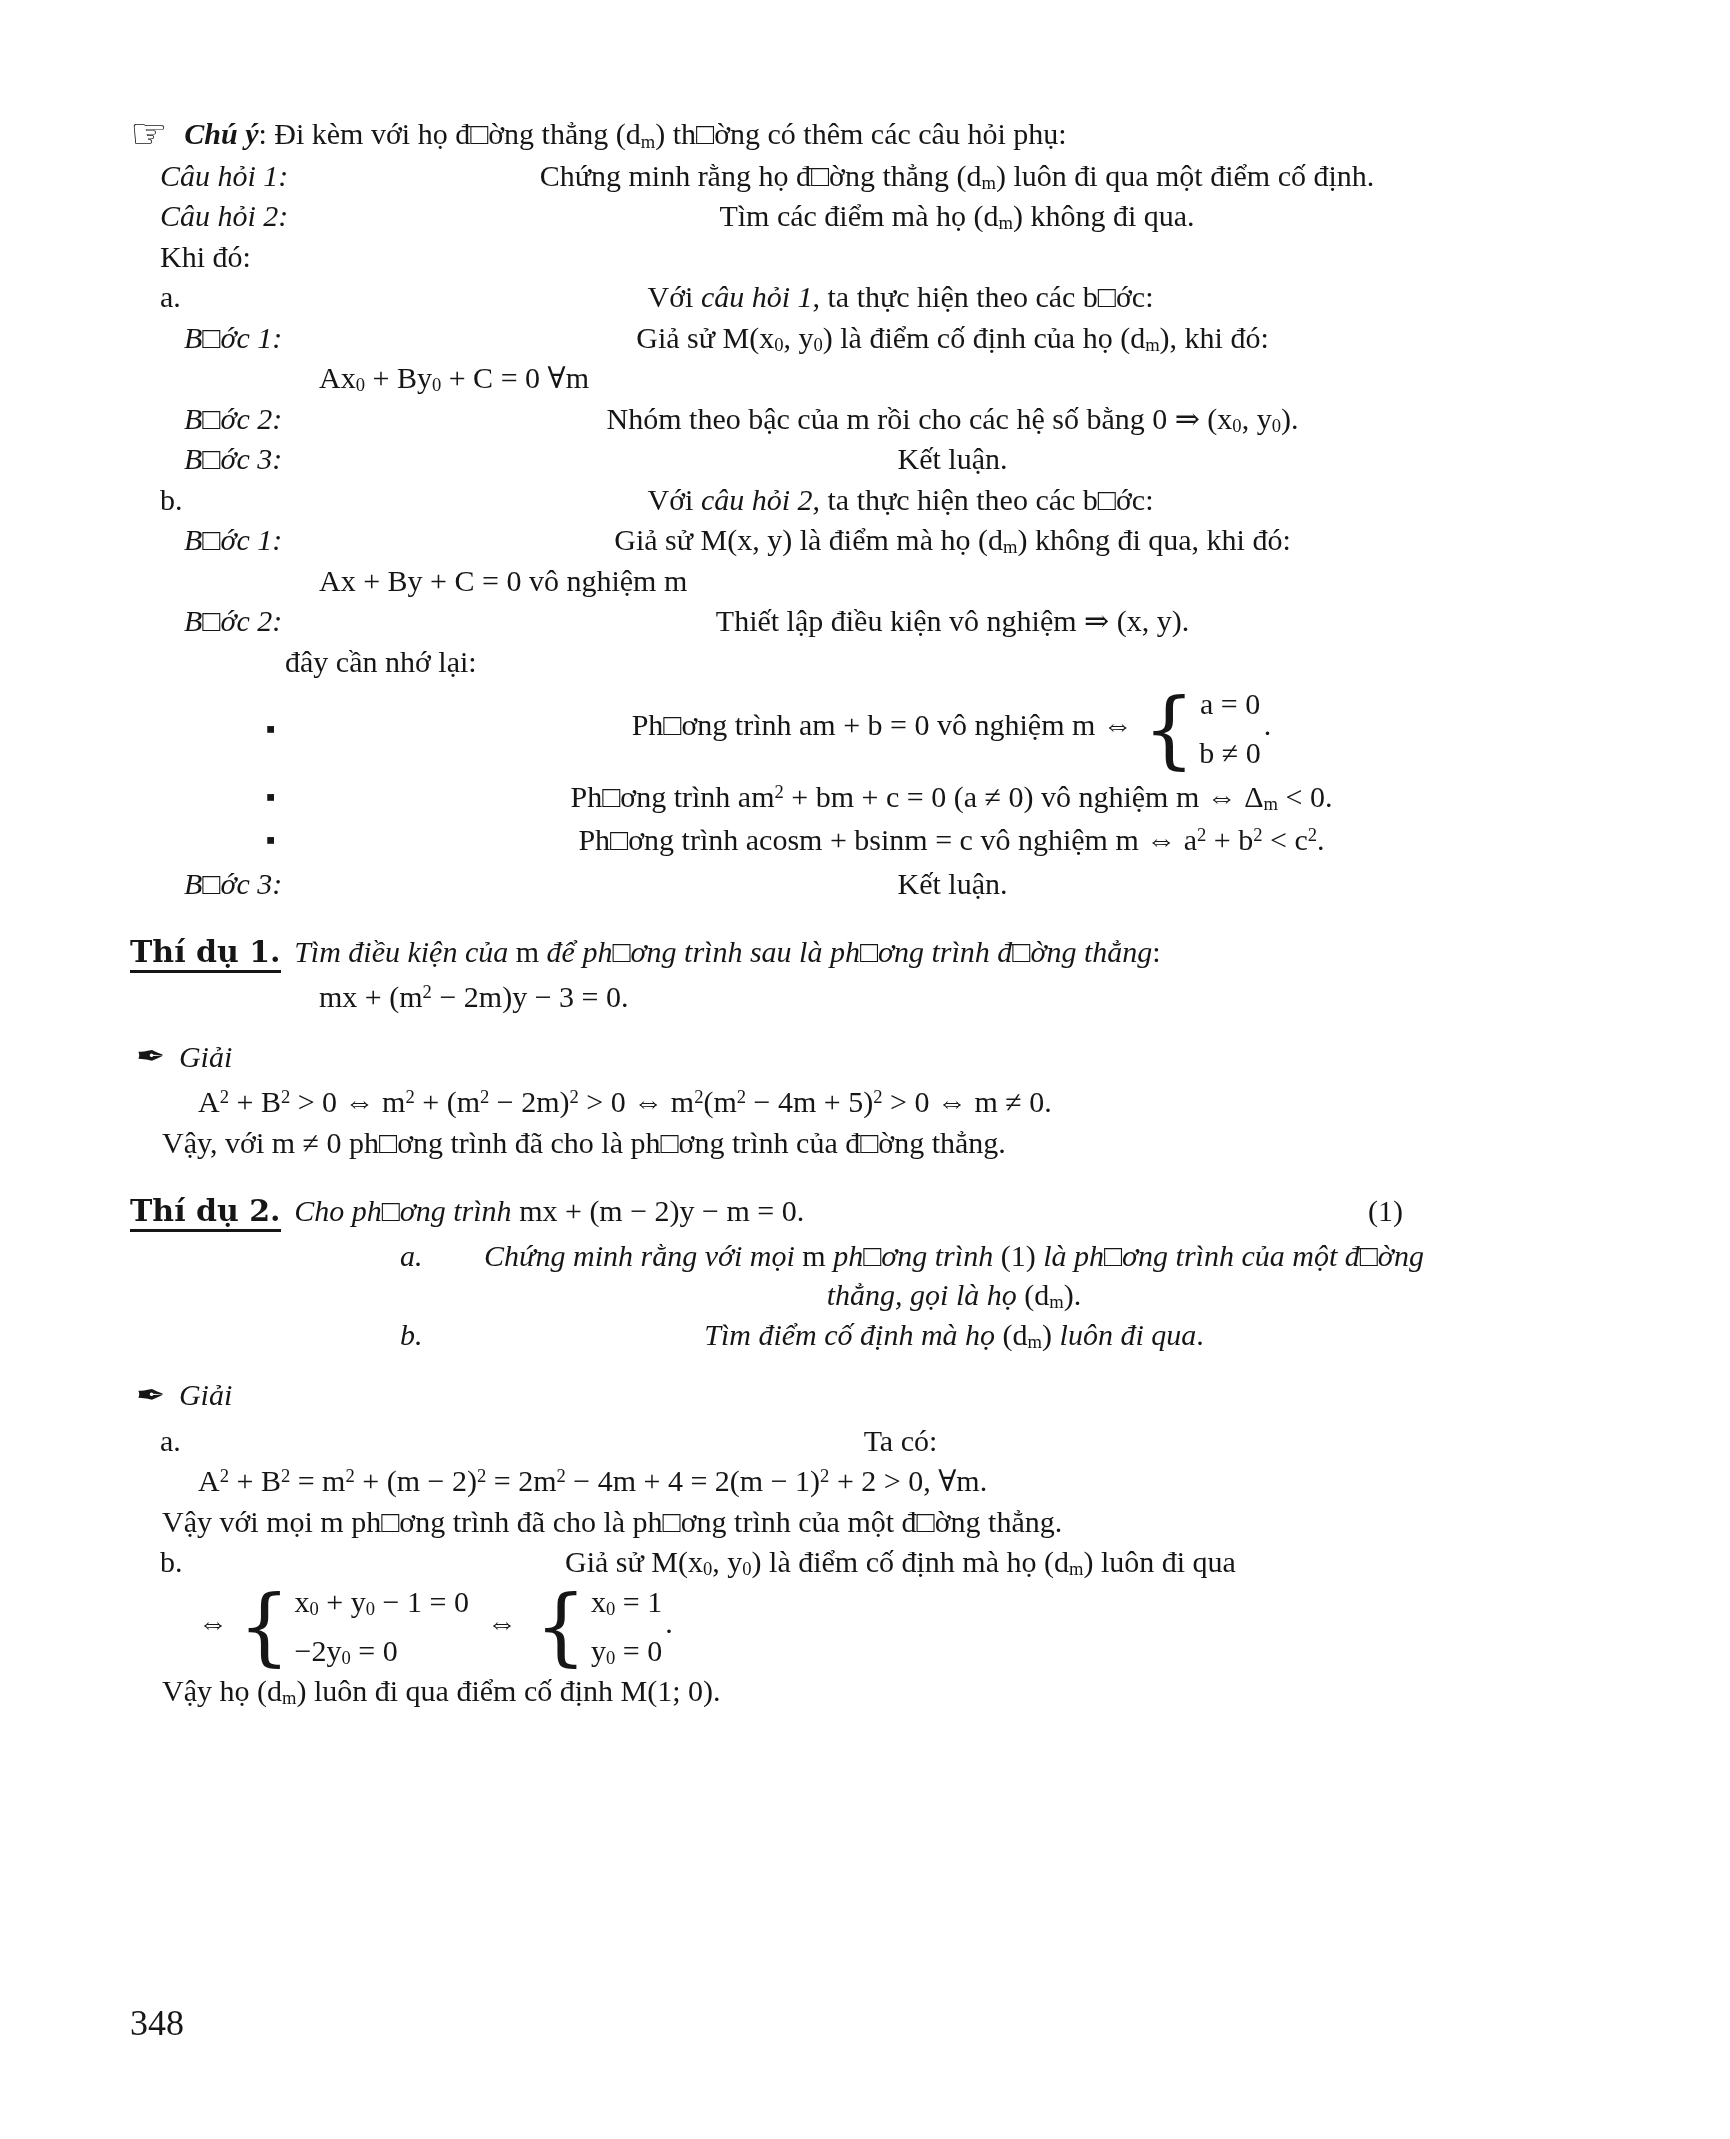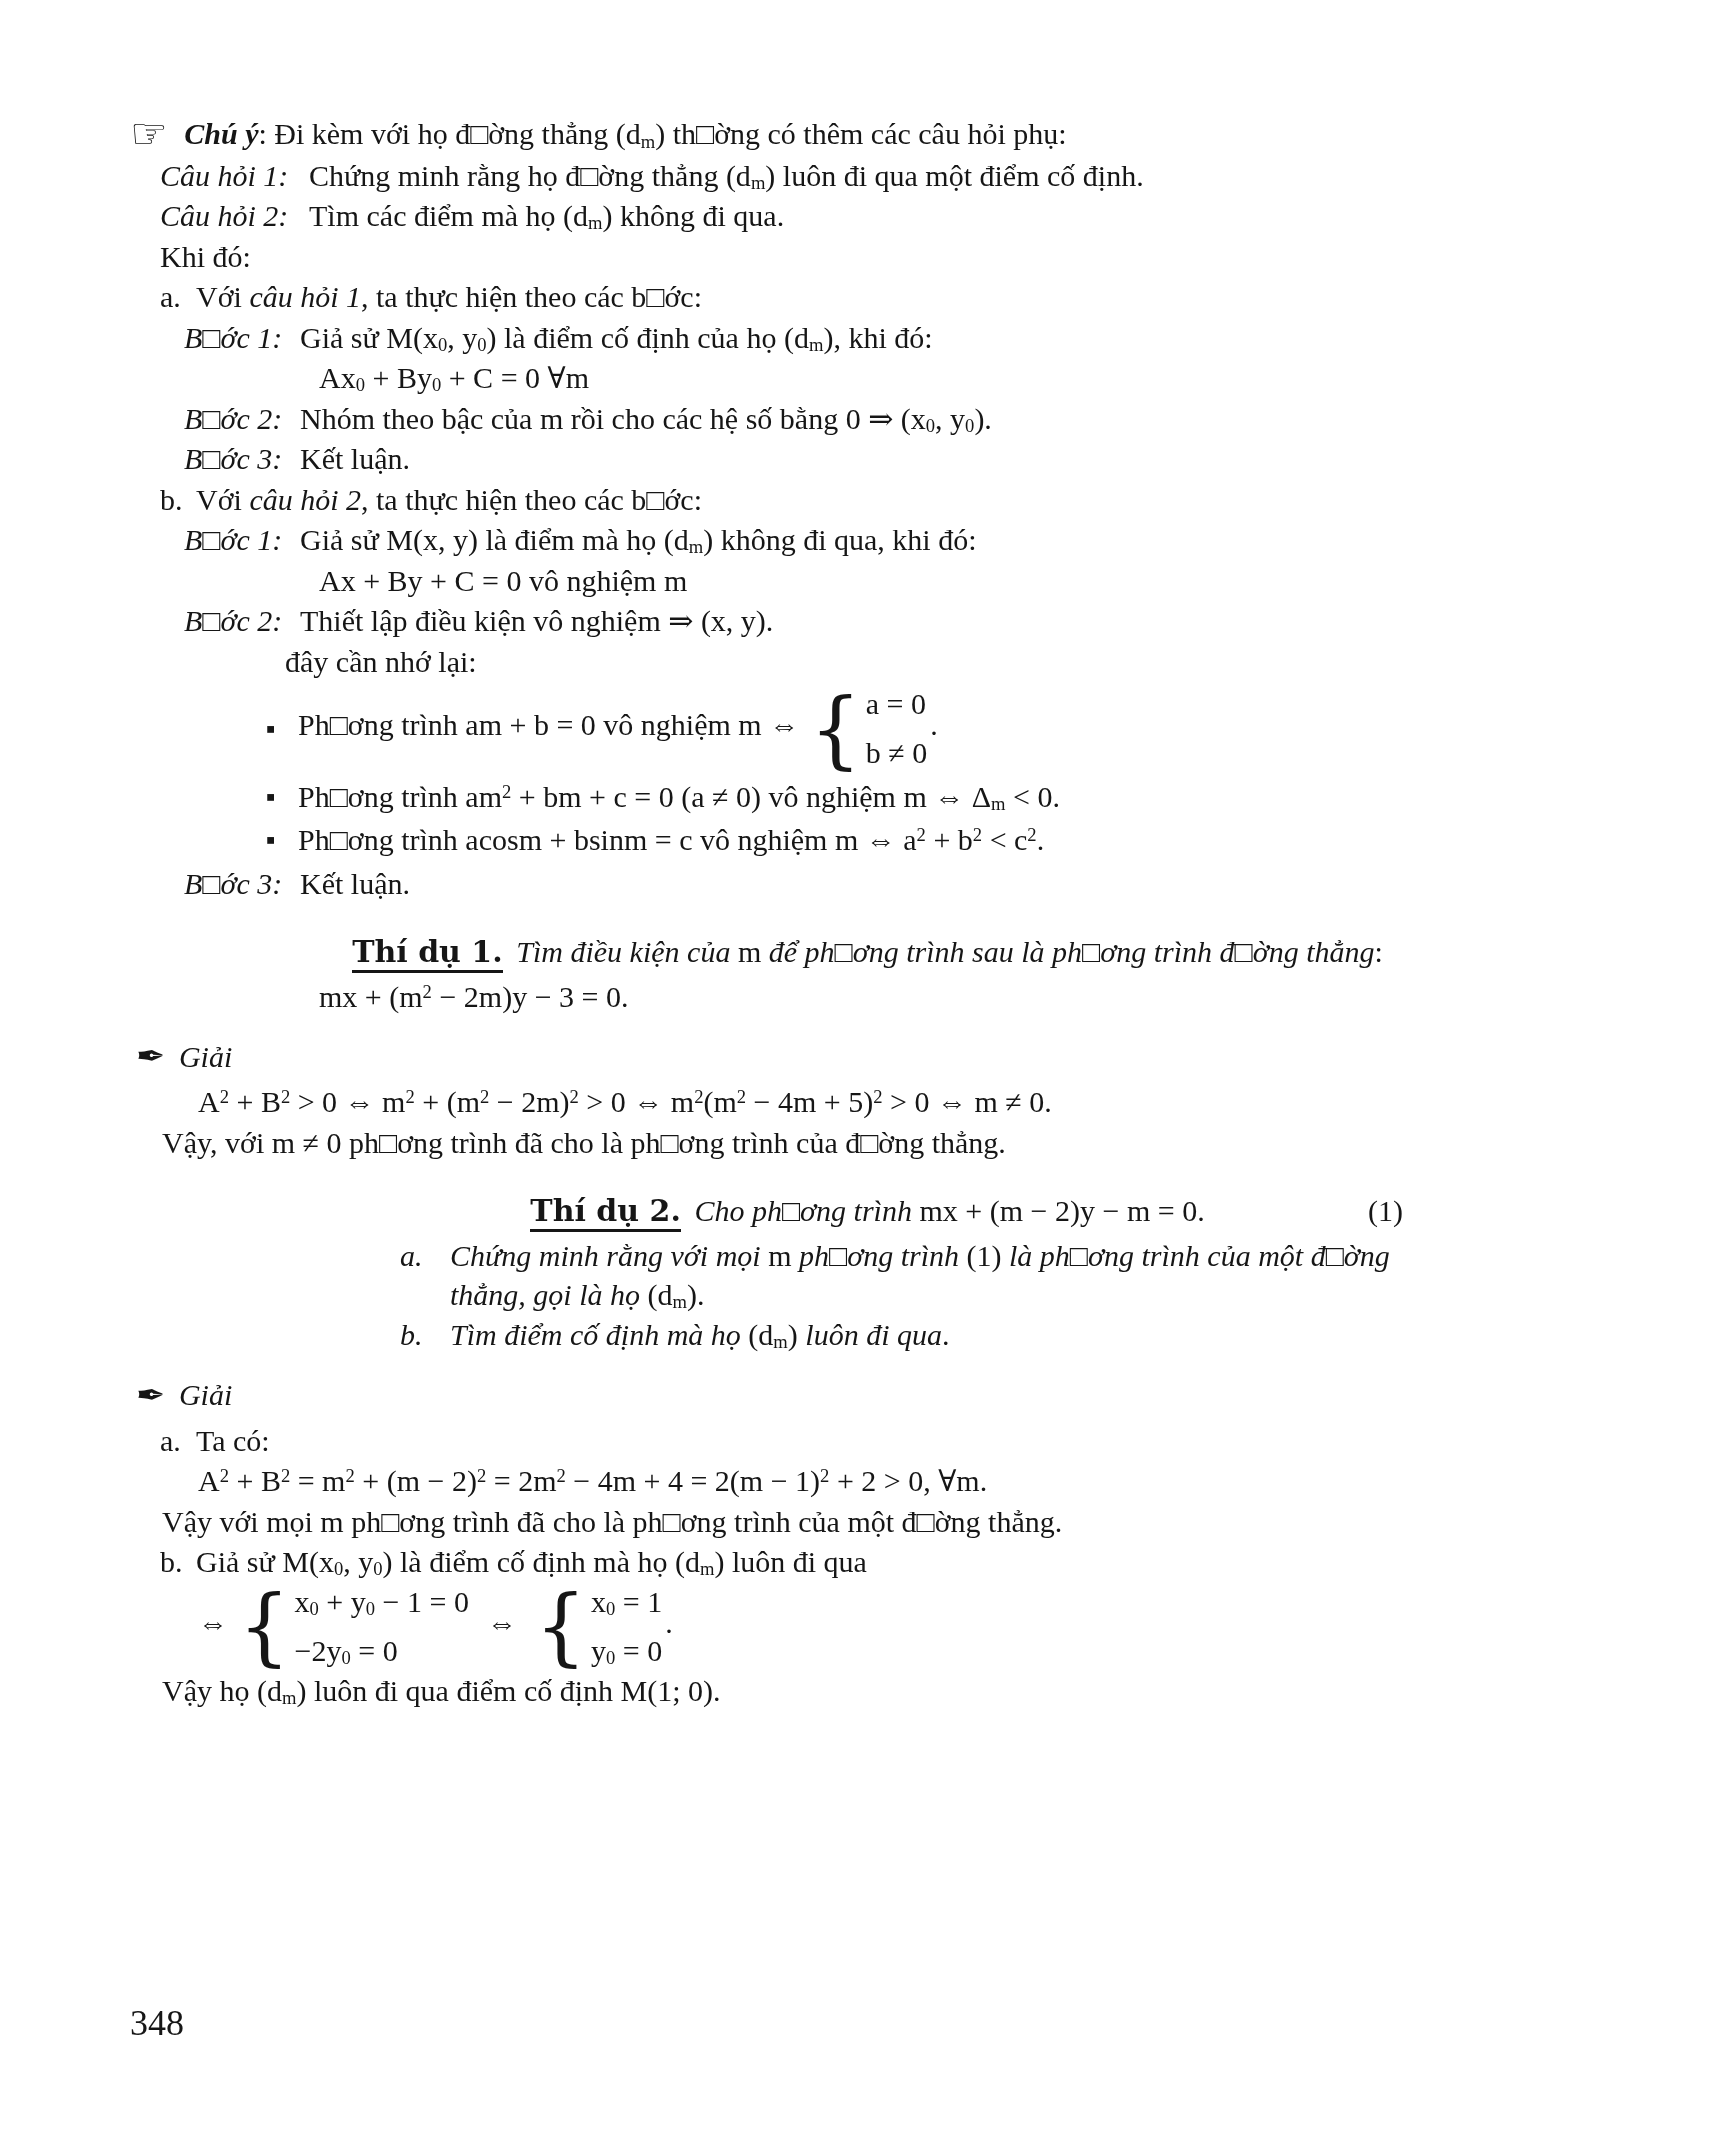--- a/index.html
+++ b/index.html
@@ -11,21 +11,21 @@
     font-size: 30px; overflow: hidden;
   }
   #doc { position: absolute; left: 130px; right: 125px; top: 112px; }
   .line { line-height: 39px; margin: 1.5px 0; }
   .seg.b { font-weight: bold; }
   .seg.i { font-style: italic; }
   sub, sup { font-size: 0.62em; line-height: 0; }
   sup { vertical-align: 0.5em; }
   sub { vertical-align: -0.18em; }
   .lbl { flex: 0 0 auto; }
-  .cnt { flex: 1 1 auto; min-width: 0; }
+  .cnt { flex: 1 1 auto; min-width: 0; text-align: center; }
   .icon { font-family: "DejaVu Sans", "Liberation Sans", sans-serif; }
   .icon-hand { font-size: 42px; margin-right: 16.6px; vertical-align: -3.8px; }
   .icon-pen  { font-size: 35px; margin-right: 13.6px; vertical-align: -1.5px; }
   .icon-bullet { font-size: 13.6px; }
   .r-note { margin-bottom: 3px; }
   .r-q    { display: flex; margin-left: 30px; }
   .r-q > .lbl    { flex: 0 0 149px; }
   .r-step { display: flex; margin-left: 54px; }
   .r-step > .lbl { flex: 0 0 116px; }
   .r-item { display: flex; margin-left: 30px; }
@@ -33,21 +33,21 @@
   .r-item2 { display: flex; margin-left: 270px; }
   .r-item2 > .lbl { flex: 0 0 50px; }
   .r-item2 > .cnt { max-width: 1008px; }
   .r-bullet { display: flex; margin-left: 136px; align-items: center; margin-top: 4.5px; margin-bottom: 4.5px; }
   .r-bullet > .lbl { flex: 0 0 32px; display: flex; align-items: center; }
   .r-l1   { margin-left: 30px; }
   .r-f1   { margin-left: 189px; }
   .r-f2   { margin-left: 68px; }
   .r-remember { margin-left: 155px; }
   .r-para { margin-left: 32px; }
-  .r-exhead { margin-top: 29px; margin-bottom: 6px; position: relative; text-align: center; }
+  .r-exhead { margin-top: 29px; margin-bottom: 6px; position: relative; }
   .r-sol  { margin-top: 21px; margin-bottom: 6px; margin-left: 6px; }
   .exlabel { font-weight: bold; border-bottom: 3px solid #161616; padding-bottom: 0.8px;
              margin-right: 13.6px; font-family: "DejaVu Serif", "Liberation Serif", serif; }
   .tag { position: absolute; left: 1238px; top: 0; }
   .cases { display: inline-flex; align-items: center; vertical-align: middle; margin: 0 3px; }
   .brace { font-size: 2.7em; font-weight: 400; line-height: 0; margin-right: 4.5px;
            font-family: "DejaVu Serif", serif; transform: scaleY(1.05); }
   .cases-col { display: inline-flex; flex-direction: column; row-gap: 11px; }
   .cases-row { line-height: 38px; white-space: nowrap; }
   .page-number { position: absolute; left: 130px; top: 2002px; font-size: 36px;

